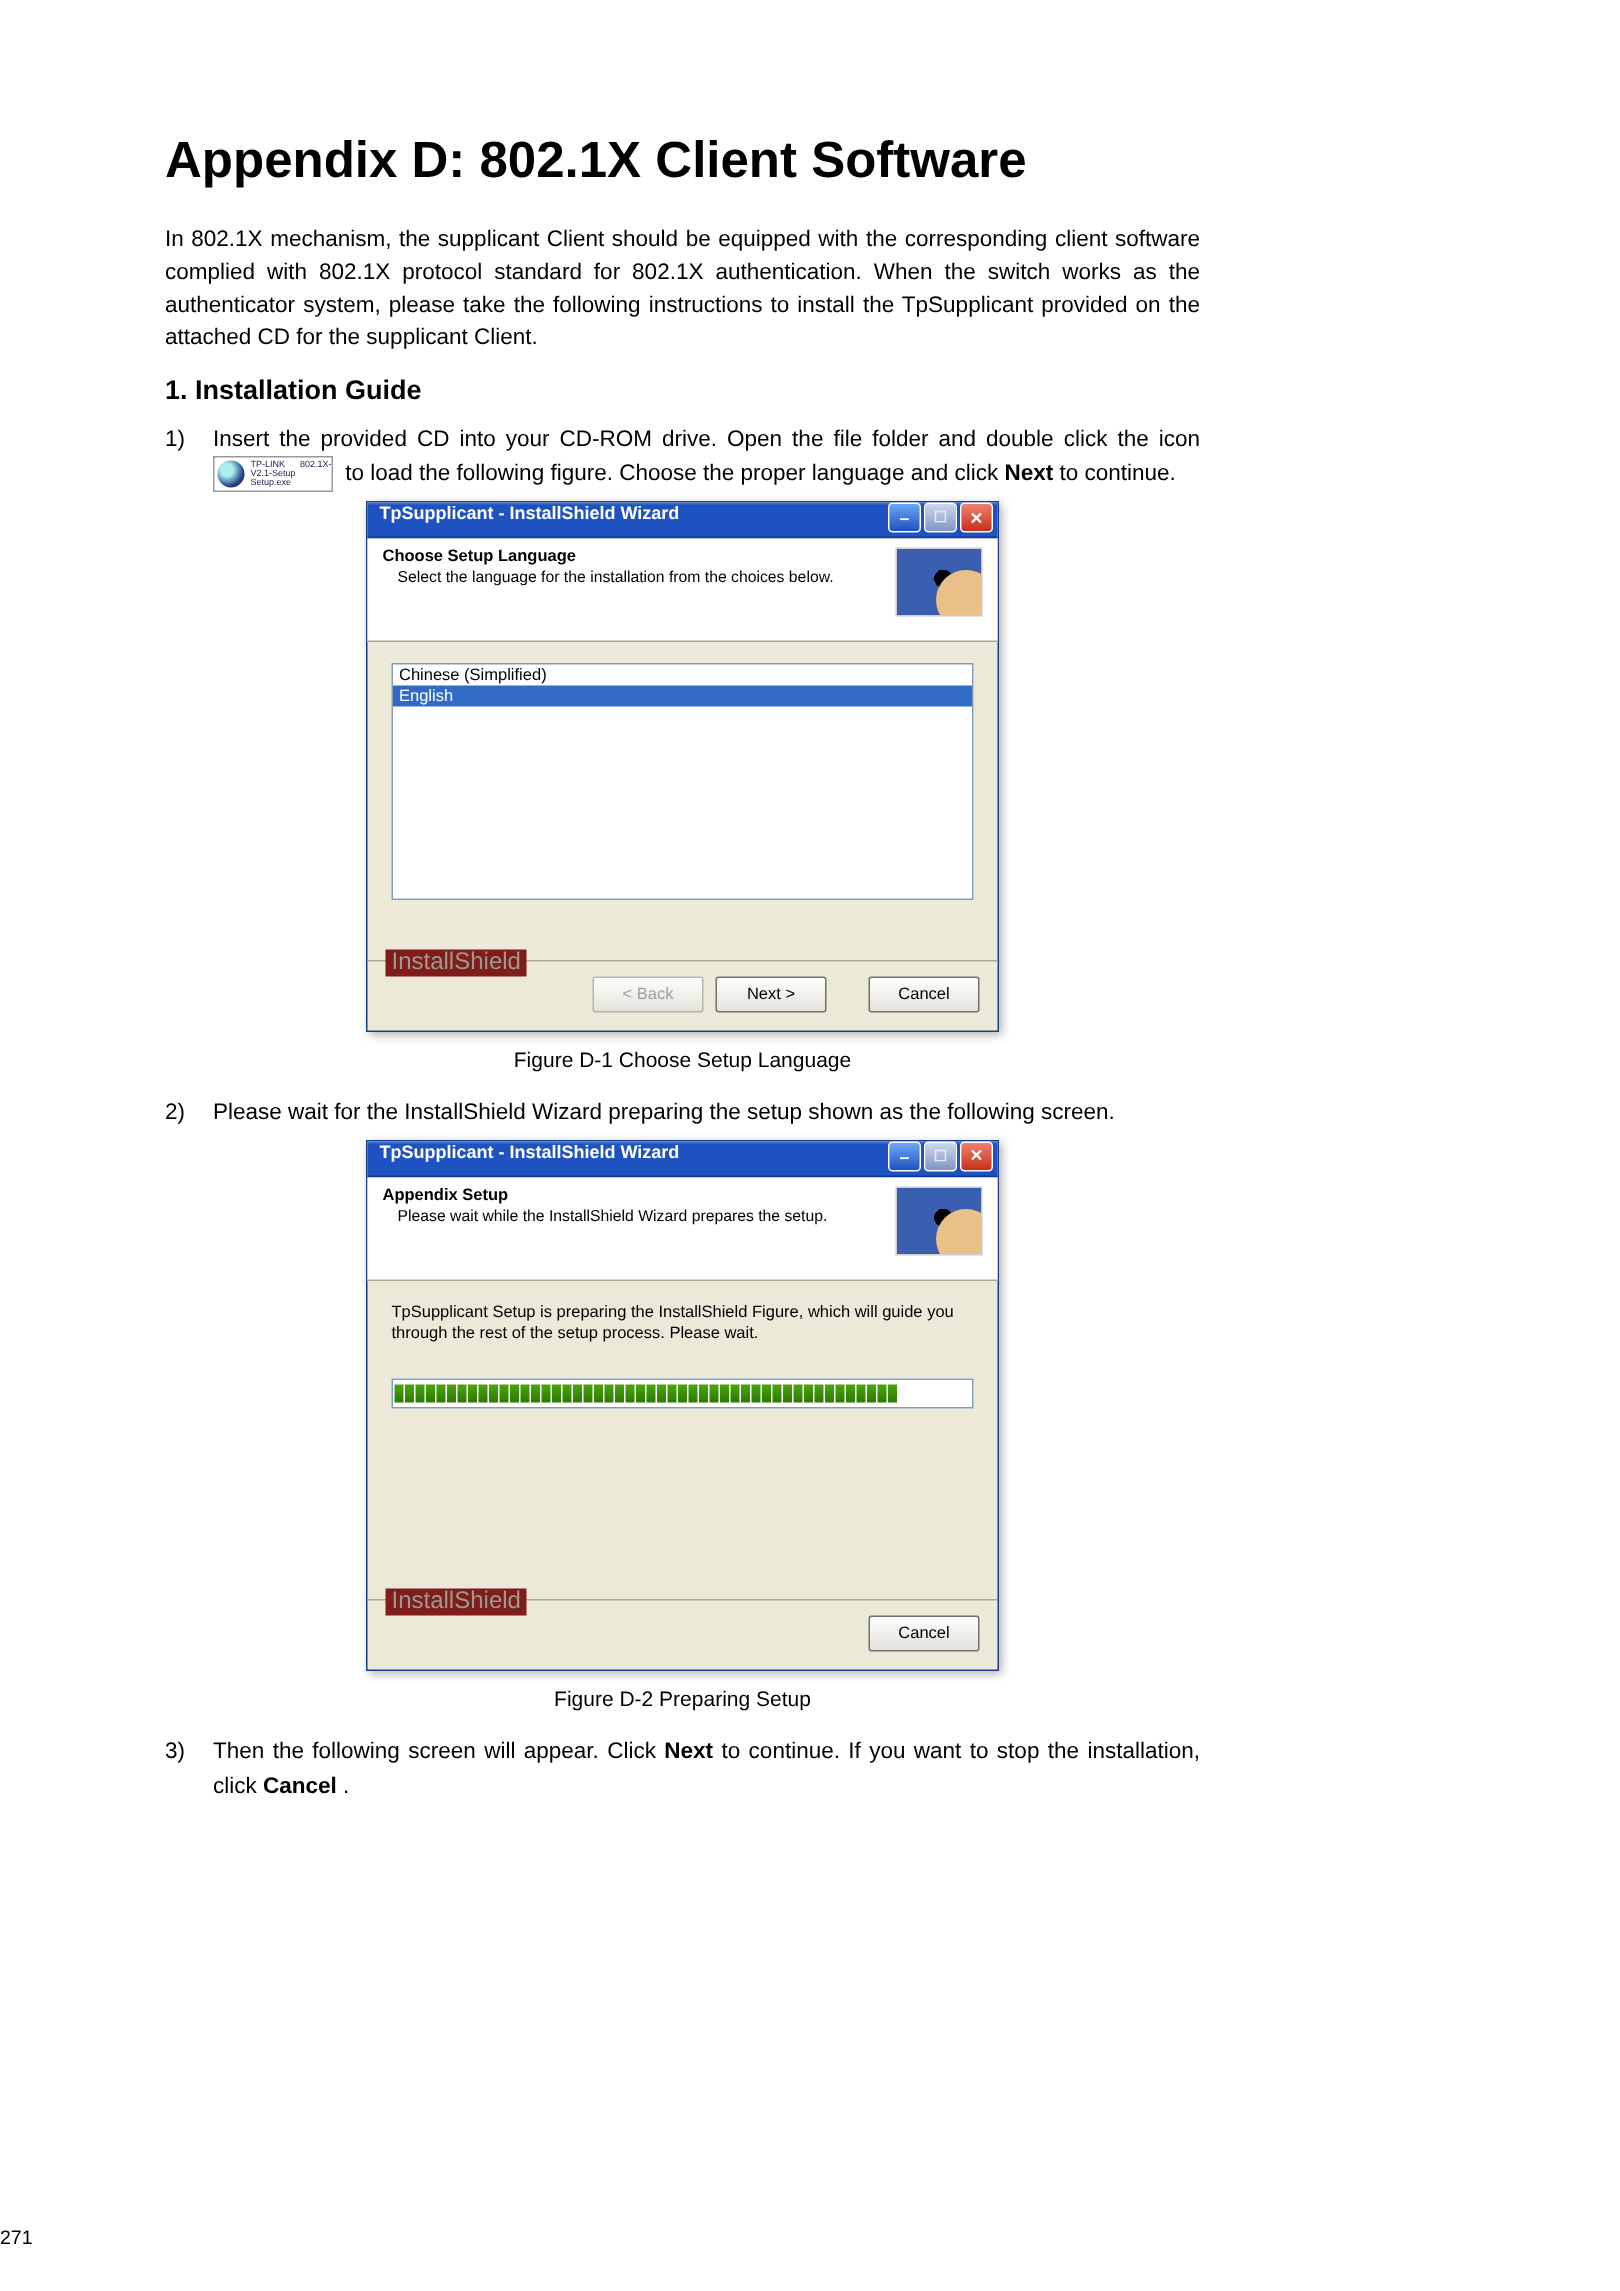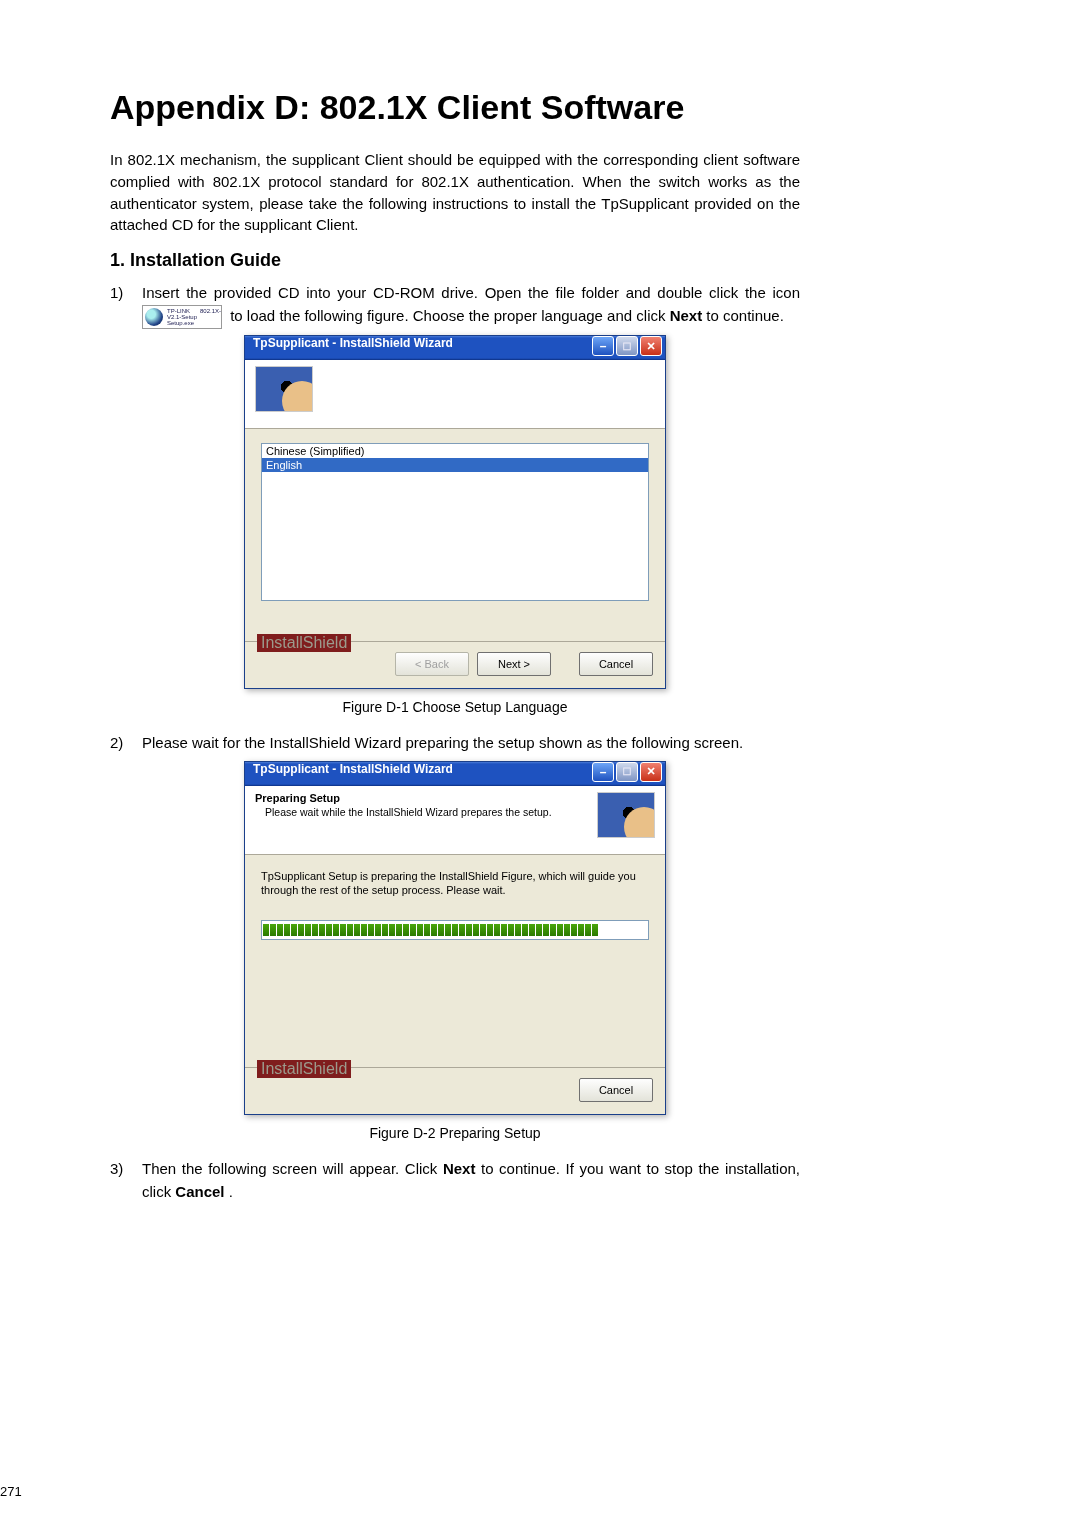--- a/index.html
+++ b/index.html
@@ -236,20 +236,24 @@
 
   <div class="figure-wrap">
     <div class="win">
       <div class="titlebar">
         <span class="tb-title">TpSupplicant - InstallShield Wizard</span>
         <span class="tb-btn tb-min"></span>
         <span class="tb-btn tb-max"></span>
         <span class="tb-btn tb-close"></span>
       </div>
       <div class="banner">
+        <div class="banner-left">
+          <div class="banner-title">Choose Setup Language</div>
+          <div class="banner-sub">Select the language for the installation from the choices below.</div>
+        </div>
         <div class="banner-img"></div>
       </div>
       <div class="win-body">
         <div class="listbox">
           <div class="opt">Chinese (Simplified)</div>
           <div class="opt selected">English</div>
         </div>
       </div>
       <div class="footer">
         <span class="footer-label">InstallShield</span>
@@ -272,21 +276,21 @@
   <div class="figure-wrap">
     <div class="win">
       <div class="titlebar">
         <span class="tb-title">TpSupplicant - InstallShield Wizard</span>
         <span class="tb-btn tb-min"></span>
         <span class="tb-btn tb-max"></span>
         <span class="tb-btn tb-close"></span>
       </div>
       <div class="banner">
         <div class="banner-left">
-          <div class="banner-title">Preparing Setup</div>
+          <div class="banner-title">Appendix Setup</div>
           <div class="banner-sub">Please wait while the InstallShield Wizard prepares the setup.</div>
         </div>
         <div class="banner-img"></div>
       </div>
       <div class="win-body" style="min-height:175px">
         <div class="prep-text">TpSupplicant Setup is preparing the InstallShield Figure, which will guide you through the rest of the setup process. Please wait.</div>
         <div class="progress-outer">
 
           <span class="seg"></span>
             <span class="seg"></span>

